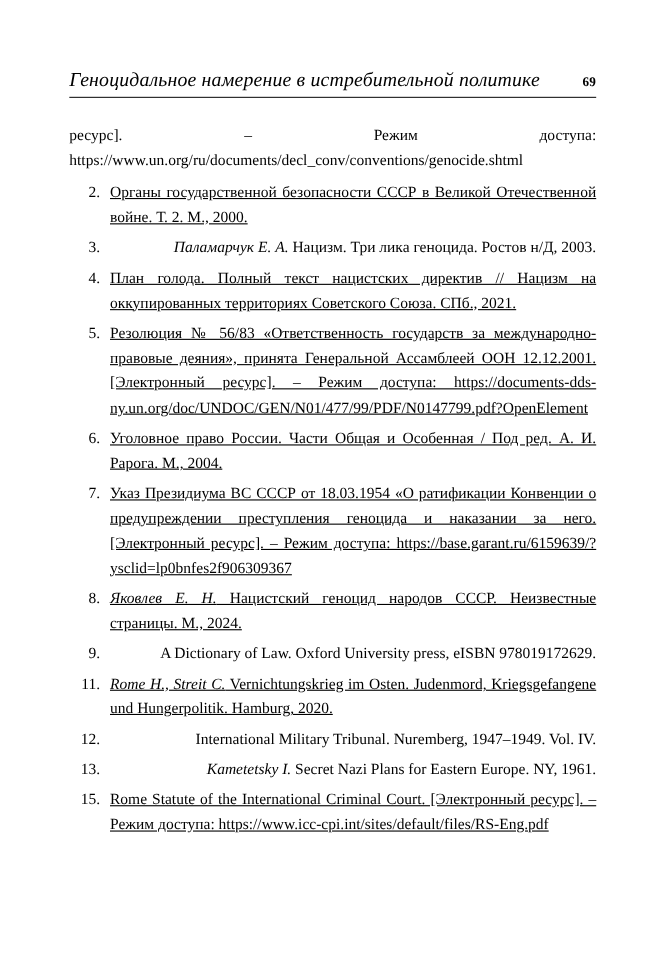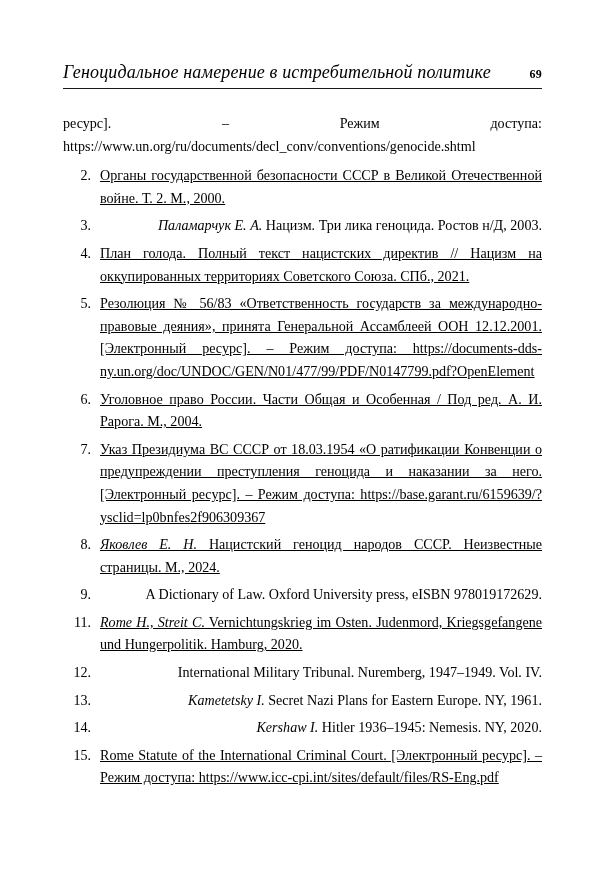--- a/index.html
+++ b/index.html
@@ -162,24 +162,20 @@
         </div>
         <div class="ref-item">
           <span class="ref-num">12.</span>
           <span class="ref-body plain"><span>International Military Tribunal. Nuremberg, 1947–1949. Vol. IV.</span></span>
         </div>
         <div class="ref-item">
           <span class="ref-num">13.</span>
           <span class="ref-body plain"><span class="au">Kametetsky I.</span><span> Secret Nazi Plans for Eastern Europe. NY, 1961.</span></span>
         </div>
         <div class="ref-item">
-          <span class="ref-num">14.</span>
-          <span class="ref-body plain"><span class="au">Kershaw I.</span><span> Hitler 1936–1945: Nemesis. NY, 2020.</span></span>
-        </div>
-        <div class="ref-item">
           <span class="ref-num">15.</span>
           <span class="ref-body justify"><span>Rome Statute of the International Criminal Court. [Электронный ресурс]. – Режим доступа: https://www.icc-cpi.int/sites/default/files/RS-Eng.pdf</span></span>
         </div>
       </div>
 
   </div>
 
 </div>
 
 </body></html>

